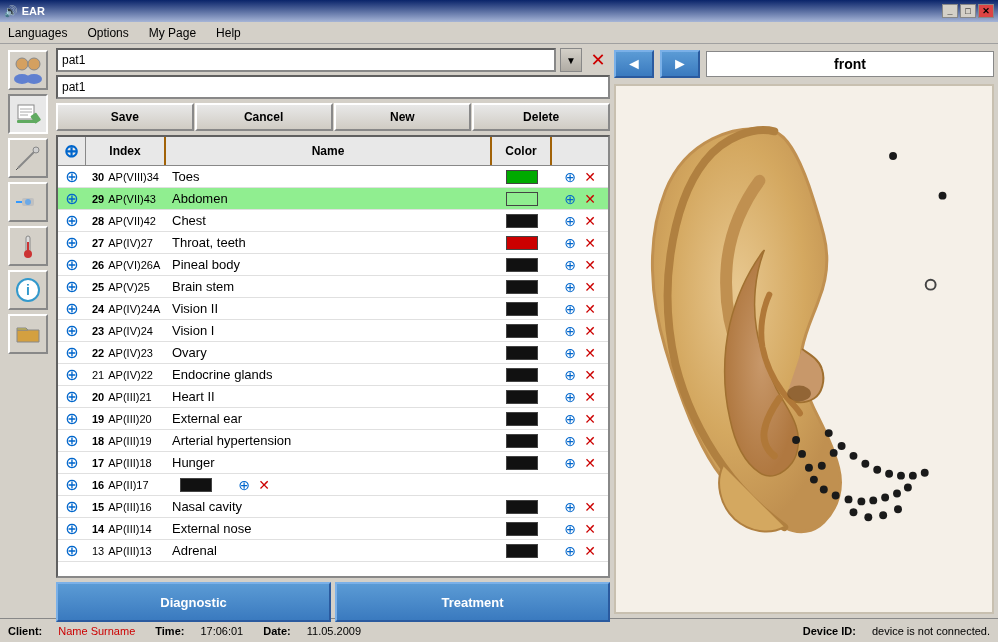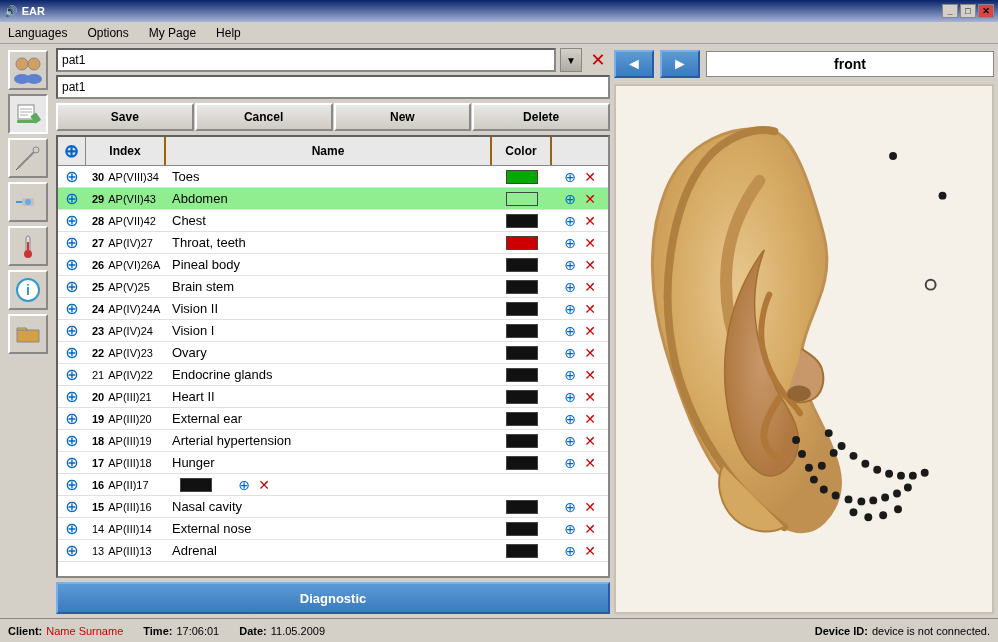--- a/index.html
+++ b/index.html
@@ -220,21 +220,21 @@
     .add-circle { color: #0066cc; font-size: 18px; cursor: pointer; }
 
     
     .bottom-buttons {
       display: flex;
       gap: 4px;
       height: 32px;
     }
     .bottom-btn {
       flex: 1;
-      height: 32px;
+      height: 40px;
       background: linear-gradient(to bottom, #5b9bd5, #3a7abf);
       border: 2px solid #2a5a9f;
       border-top-color: #7ab0e8;
       border-left-color: #7ab0e8;
       color: white;
       font-weight: bold;
       font-size: 13px;
       cursor: pointer;
     }
 
@@ -293,21 +293,21 @@
       background: #d4d0c8;
       border-top: 1px solid #888;
       display: flex;
       align-items: center;
       padding: 0 8px;
       gap: 20px;
       font-size: 11px;
     }
     .status-section {
       display: flex;
-      gap: 4px;
+      gap: 16px;
     }
     .status-label { font-weight: bold; }
     .status-value { color: #cc0000; }
 
     
     .table-body::-webkit-scrollbar { width: 16px; }
     .table-body::-webkit-scrollbar-track { background: #d4d0c8; }
     .table-body::-webkit-scrollbar-thumb { background: #a0a0a0; border: 1px solid #888; }
     .table-body::-webkit-scrollbar-button { background: #d4d0c8; height: 16px; border: 1px solid #888; }
   </style>
@@ -717,21 +717,21 @@
       <div class="td td-actions">
         <span class="row-action-btn add-row-btn">⊕</span>
         <span class="row-action-btn del-row-btn">✕</span>
       </div>
     </div>
           <div class="table-row">
       <div class="td td-add">
         <span style="color:#0066cc;font-size:16px;cursor:pointer;">⊕</span>
       </div>
       <div class="td td-index">
-        <span style="font-weight:normal;margin-right:4px;">14</span>
+        <span style="font-weight:bold;margin-right:4px;">14</span>
         <span>AP(III)14</span>
       </div>
       <div class="td td-name">
         <span>External nose</span>
       </div>
       <div class="td td-color">
         <div class="color-box" style="background:#111111;"></div>
       </div>
       <div class="td td-actions">
         <span class="row-action-btn add-row-btn">⊕</span>
@@ -755,20 +755,21 @@
       <div class="td td-actions">
         <span class="row-action-btn add-row-btn">⊕</span>
         <span class="row-action-btn del-row-btn">✕</span>
       </div>
     </div>
         </div>
     </div>
 
     <div class="bottom-buttons">
       <button class="bottom-btn">Diagnostic</button>
+      <button class="bottom-btn">Treatment</button>
     </div>
   </div>
 
   <div class="right-panel">
 
     <div class="nav-bar">
       <button class="nav-btn">◄</button>
       <button class="nav-btn">►</button>
       <div class="nav-label">front</div>
     </div>

